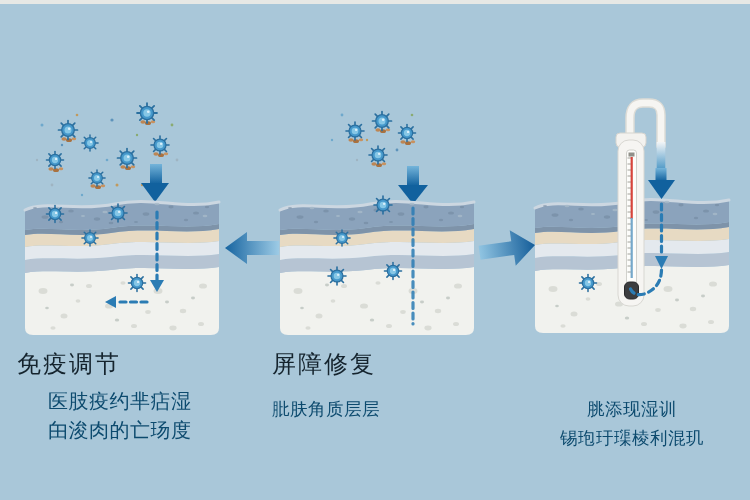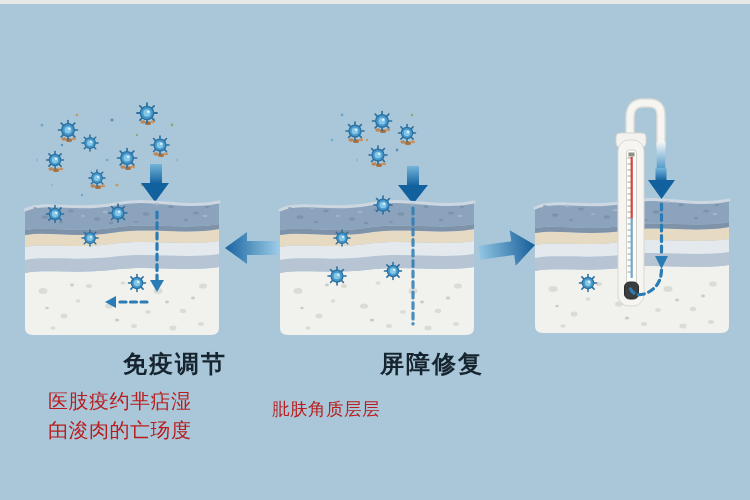--- a/index.html
+++ b/index.html
@@ -7,26 +7,26 @@
   .stage{position:relative;width:750px;height:500px;background:#a9c7d9;overflow:hidden;
          font-family:"DejaVu Sans","Liberation Sans",sans-serif;}
   .top-strip{position:absolute;left:0;top:0;width:750px;height:4px;background:#e7e8e5;}
   .fig{position:absolute;width:210px;height:250px;}
   #fig-immune{left:17px;top:90px;}
   #fig-barrier{left:272px;top:90px;}
   #fig-environment{left:527px;top:88px;}
   .connector{position:absolute;}
   #left-connector{left:221px;top:227px;width:62px;height:42px;}
   #right-connector{left:473px;top:221px;width:66px;height:50px;}
-  .panel-title{position:absolute;top:348px;text-align:right;font-size:24px;font-weight:bold;
+  .panel-title{position:absolute;top:348px;text-align:left;font-size:24px;font-weight:normal;
                color:#15242e;letter-spacing:2px;}
   #title-immune{left:17px;width:210px;}
   #title-barrier{left:272px;width:212px;}
   #title-environment{left:527px;width:210px;}
-  .panel-desc{position:absolute;color:#b91c1c;line-height:29px;}
+  .panel-desc{position:absolute;color:#0c4a6e;line-height:29px;}
   #desc-immune{left:48px;top:387px;width:200px;text-align:left;font-size:20px;letter-spacing:0.5px;}
   #desc-barrier{left:272px;top:395px;width:212px;text-align:left;font-size:17.5px;letter-spacing:0.5px;}
   #desc-environment{left:524px;top:395px;width:216px;text-align:center;font-size:17.5px;letter-spacing:0.5px;}
   .defs-holder{position:absolute;width:0;height:0;}
 </style>
 </head>
 <body>
 
 <div class="stage">
   <div class="top-strip"></div>
@@ -273,13 +273,17 @@
   <div class="panel-title" id="title-immune">免疫调节</div>
   <div class="panel-title" id="title-barrier">屏障修复</div>
 
   <div class="panel-desc" id="desc-immune">
     <div>医肢疫约芈痁湿</div>
     <div>甶浚肉的亡玚度</div>
   </div>
   <div class="panel-desc" id="desc-barrier">
     <div>肶肤角质层层</div>
   </div>
+  <div class="panel-desc" id="desc-environment">
+    <div>脁添现湿训</div>
+    <div>锡玸玗璖棱利混玑</div>
+  </div>
 </div>
 
 </body></html>

